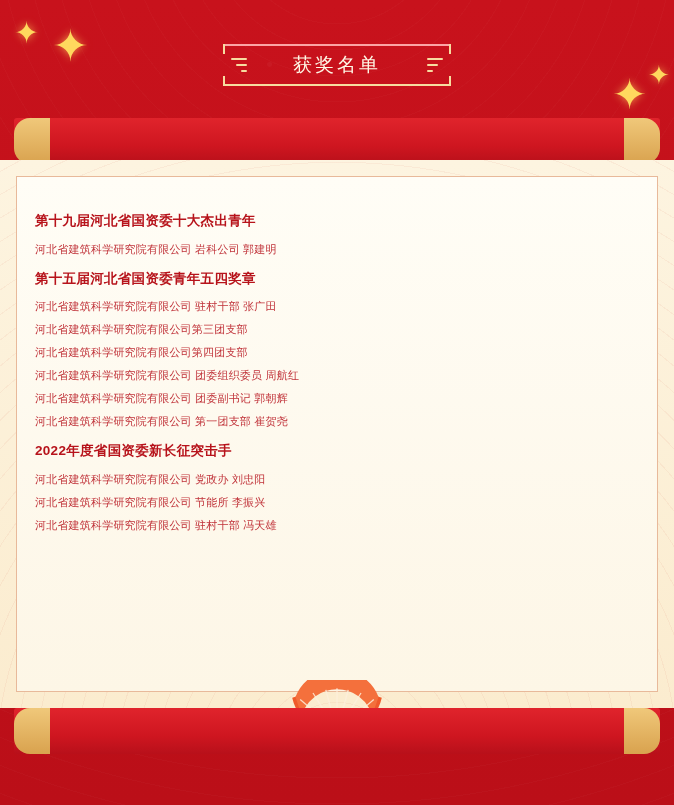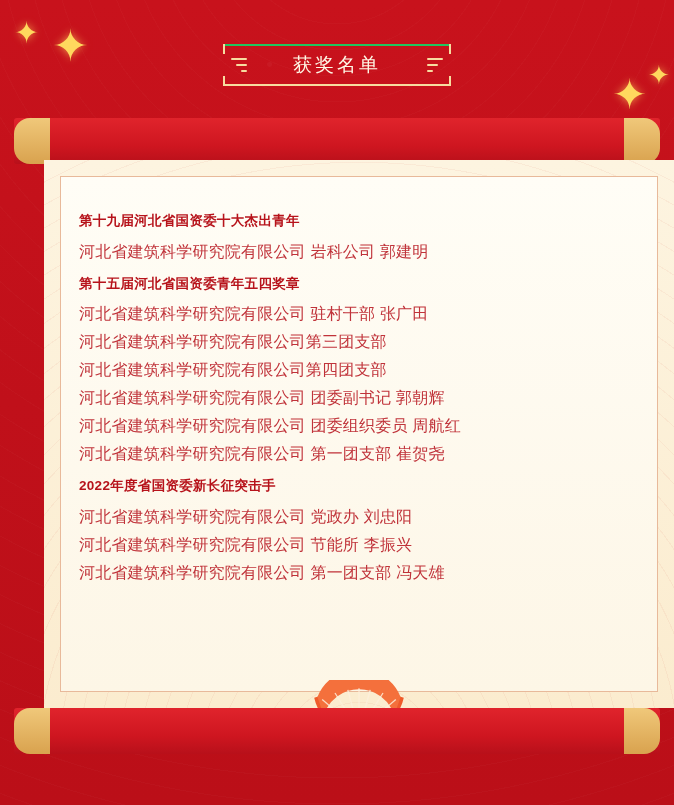--- a/index.html
+++ b/index.html
@@ -60,21 +60,21 @@
     justify-content: center;
     align-items: center;
     z-index: 5;
   }
   .title-box {
     position: relative;
     display: flex;
     align-items: center;
     justify-content: center;
     padding: 6px 34px;
-    border-top: 2px solid #22c55e;
+    border-top: 2px solid #fca5a5;
     border-bottom: 2px solid #f7dca0;
     width: 160px;
     text-align: right;
   }
   .title-box::before,
   .title-box::after {
     content: "";
     position: absolute;
     top: -2px;
     width: 2px;
@@ -143,21 +143,20 @@
   
   .card {
     position: absolute;
     left: 0;
     right: 0;
     top: 160px;
     height: 548px;
     background: linear-gradient(180deg, #fdf4e0 0%, #fbeccf 100%);
     z-index: 4;
     overflow: hidden;
-    margin-left: 44px;
   }
   .card-scallop {
     position: absolute;
     inset: 0;
     background-image:
       repeating-radial-gradient(circle at 50% 110%, rgba(226,140,120,0.10) 0 1px, transparent 1px 20px);
     pointer-events: none;
   }
   .card-inner {
     position: absolute;
@@ -177,21 +176,21 @@
   .entry { margin-bottom: 0; }
   .entry-title {
     font-size: 13.5px;
     font-weight: bold;
     color: #b7131b;
     line-height: 1;
     padding: 11px 0 10px 0;
     letter-spacing: 0.3px;
   }
   .entry-item {
-    font-size: 16px;
+    font-size: 11px;
     color: #c0333a;
     line-height: 1;
     padding: 6px 0 6px 0;
     letter-spacing: 0.2px;
   }
 
   
   .fan {
     position: absolute;
     bottom: -30px;
@@ -257,31 +256,31 @@
         </div>
         <div class="entry">
           <div class="entry-title">第十五届河北省国资委青年五四奖章</div>
           <div class="entry-item">河北省建筑科学研究院有限公司 驻村干部 张广田</div>
         </div>
         <div class="entry">
           <div class="entry-item">河北省建筑科学研究院有限公司第三团支部</div>
           <div class="entry-item">河北省建筑科学研究院有限公司第四团支部</div>
         </div>
         <div class="entry">
+          <div class="entry-item">河北省建筑科学研究院有限公司 团委组织委员 周航红</div>
           <div class="entry-item">河北省建筑科学研究院有限公司 团委副书记  郭朝辉</div>
-          <div class="entry-item">河北省建筑科学研究院有限公司 团委组织委员 周航红</div>
         </div>
         <div class="entry">
           <div class="entry-item">河北省建筑科学研究院有限公司 第一团支部  崔贺尧</div>
         </div>
         <div class="entry">
           <div class="entry-title">2022年度省国资委新长征突击手</div>
           <div class="entry-item">河北省建筑科学研究院有限公司  党政办   刘忠阳</div>
           <div class="entry-item">河北省建筑科学研究院有限公司  节能所  李振兴</div>
-          <div class="entry-item">河北省建筑科学研究院有限公司  第一团支部 冯天雄</div>
+          <div class="entry-item">河北省建筑科学研究院有限公司  驻村干部 冯天雄</div>
         </div>
       </div>
   </div>
   <svg class="fan" viewBox="0 0 120 72">
     <g>
       <path d="M60 66 A56 56 0 0 1 4 22 L10 20 A50 50 0 0 0 60 62 Z" fill="#ef5a2a"></path>
       <path d="M60 66 A56 56 0 0 0 116 22 L110 20 A50 50 0 0 1 60 62 Z" fill="#ef5a2a"></path>
       <path d="M8 21 A56 56 0 0 1 112 21 L104 44 A46 46 0 0 0 16 44 Z" fill="#f4703c"></path>
       <g stroke="#fdf0dc" stroke-width="1.6" opacity="0.85">
         <line x1="60" y1="64" x2="14" y2="24"></line>

